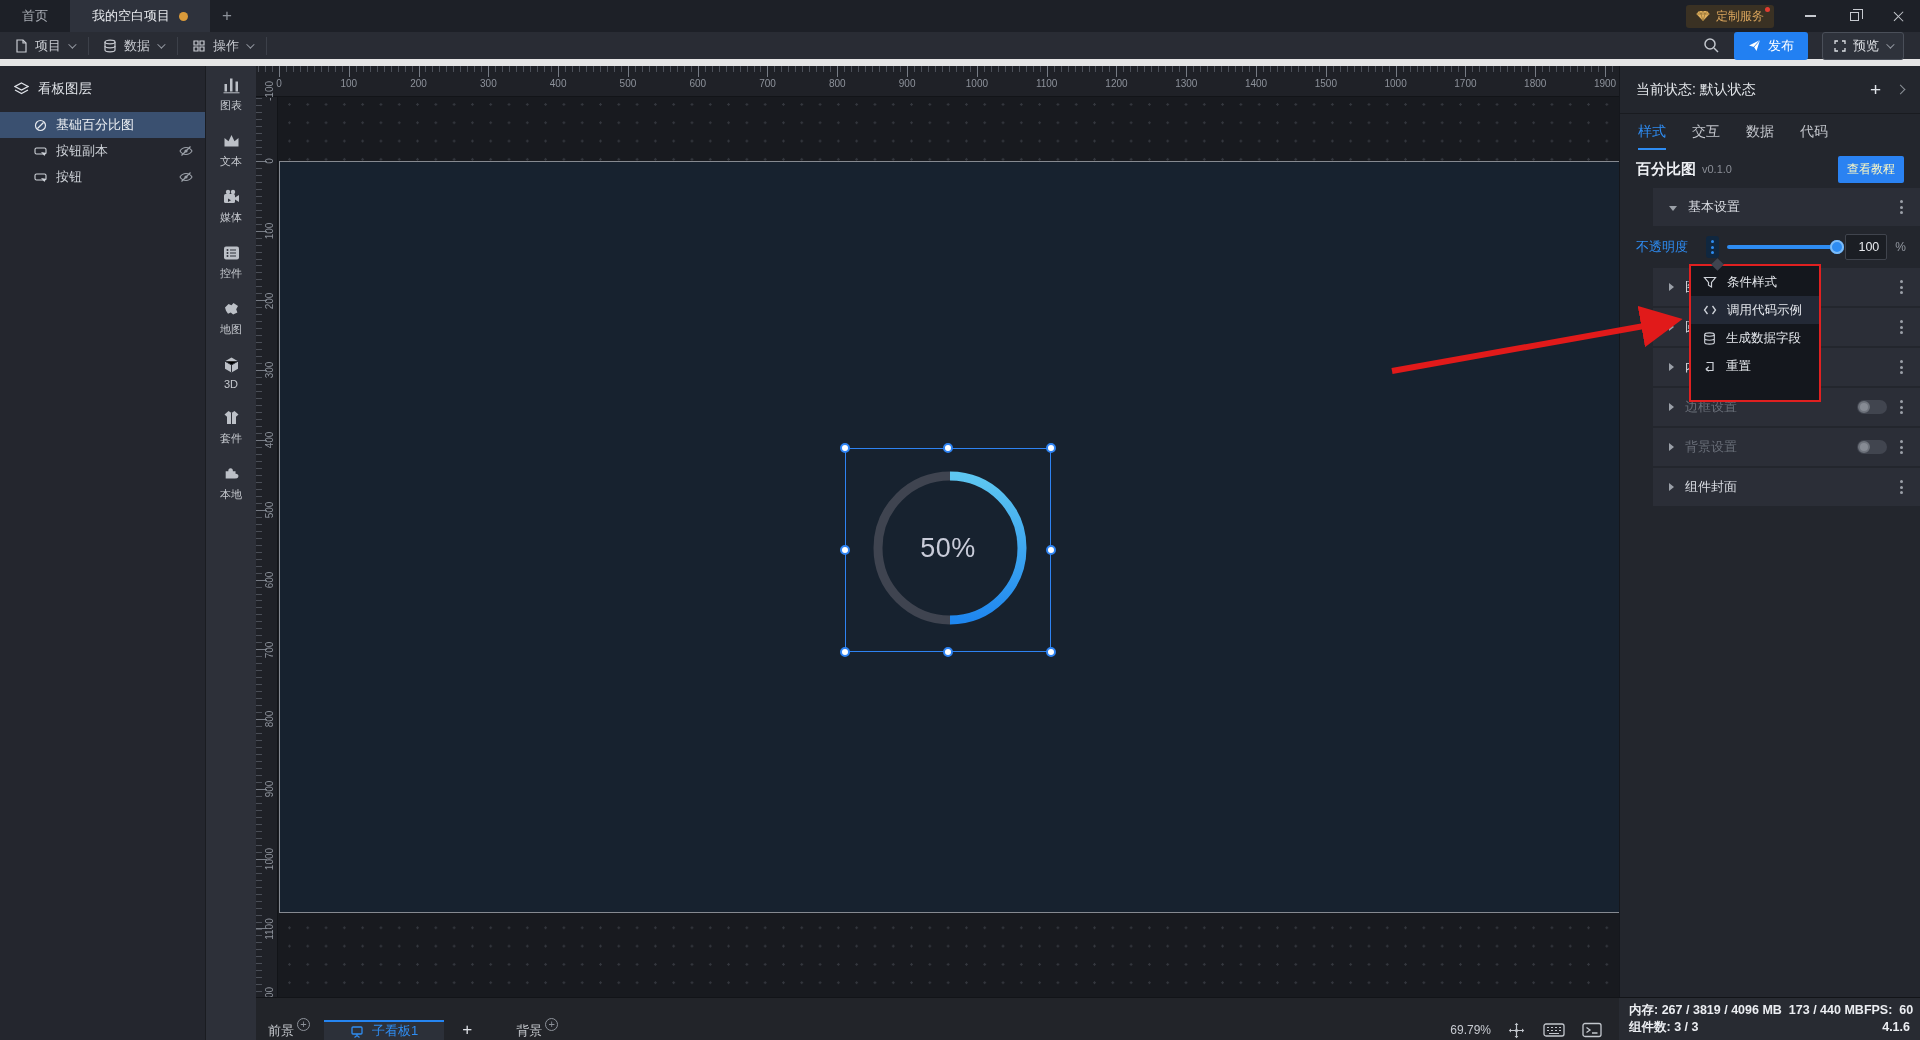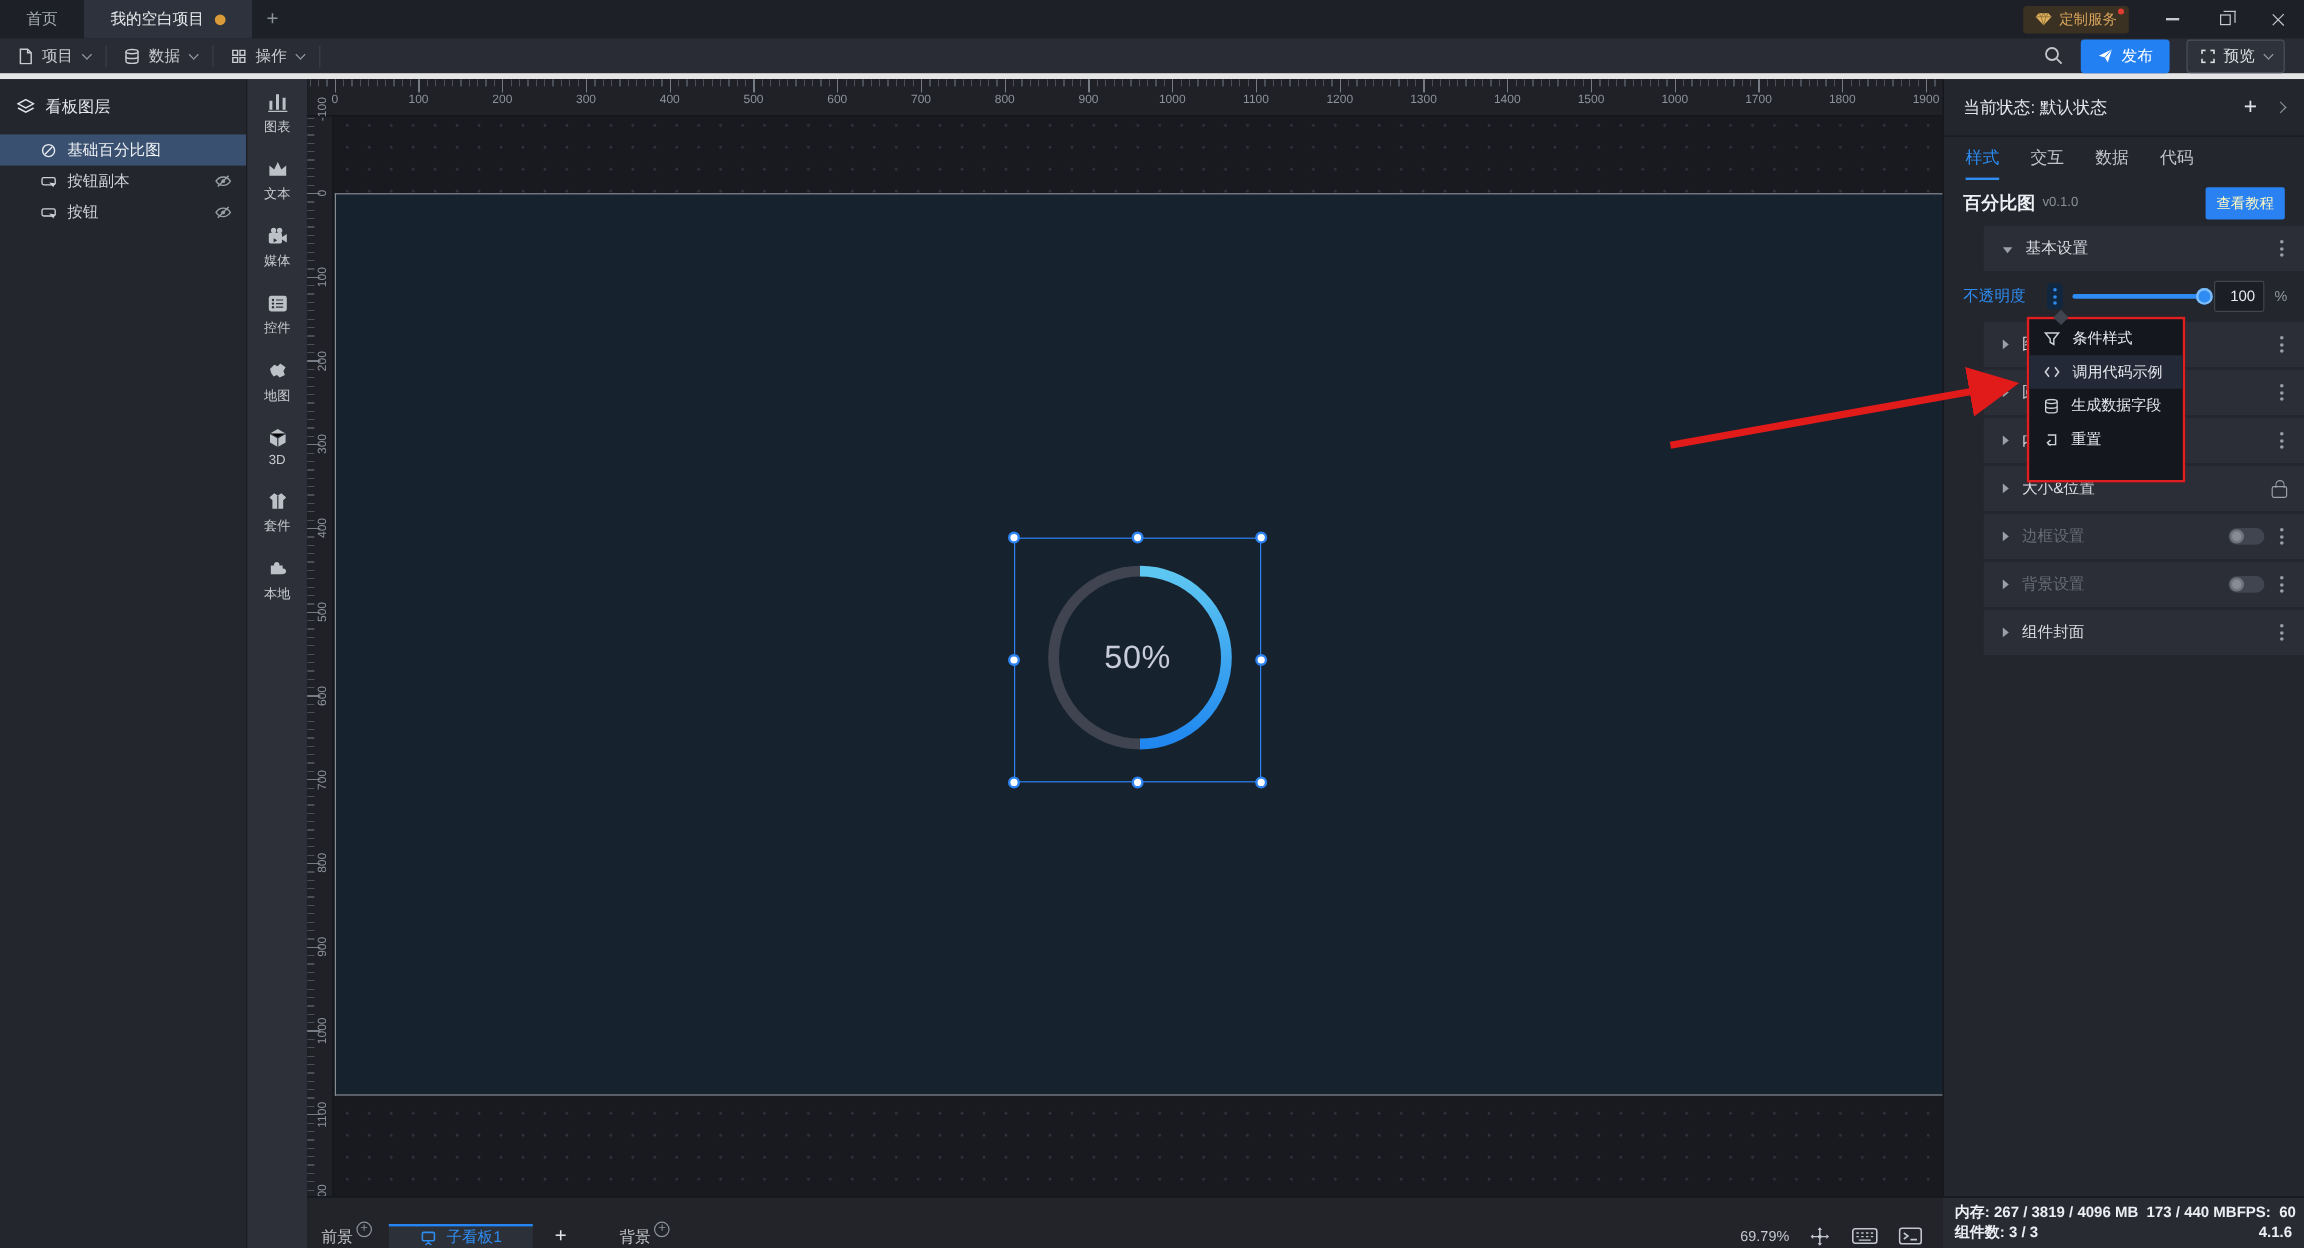--- a/index.html
+++ b/index.html
@@ -20,21 +20,21 @@
   .svc-dot{position:absolute;right:4px;top:2px;width:5px;height:5px;border-radius:50%;background:#e23c32;}
   .winbtn{width:44px;height:32px;display:flex;align-items:center;justify-content:center;cursor:pointer;color:#c6c9cf;}
   .ic-min{width:11px;height:1.5px;background:#c6c9cf;}
   .ic-max{width:9px;height:9px;border:1.2px solid #c6c9cf;position:relative;}
   .ic-max:before{content:"";position:absolute;left:2px;top:-4px;width:9px;height:9px;border:1.2px solid #c6c9cf;border-left:none;border-bottom:none;}
   .ic-x{position:relative;width:11px;height:11px;}
   .ic-x:before,.ic-x:after{content:"";position:absolute;left:5px;top:-1px;width:1.4px;height:13px;background:#c6c9cf;}
   .ic-x:before{transform:rotate(45deg);} .ic-x:after{transform:rotate(-45deg);}
 
   
-  .toolbar{position:absolute;left:0;top:32px;width:1920px;height:34px;background:#292c34;border-bottom:5px solid #e5e5e5;display:flex;align-items:center;}
+  .toolbar{position:absolute;left:0;top:32px;width:1920px;height:34px;background:#292c34;border-bottom:7px solid #e5e5e5;display:flex;align-items:center;}
   .tmenu{display:flex;align-items:center;gap:7px;padding:0 14px;height:100%;font-size:13px;color:#c9ccd2;cursor:pointer;}
   .tdiv{width:1px;height:18px;background:#3c4049;}
   .chev{width:6px;height:6px;border-right:1.4px solid #9499a1;border-bottom:1.4px solid #9499a1;transform:rotate(45deg) translateY(-2px);}
   .toolbar-right{margin-left:auto;display:flex;align-items:center;gap:14px;padding-right:16px;}
   .btn-publish{display:flex;align-items:center;gap:7px;background:#2280f2;color:#fff;font-size:13px;border-radius:3px;padding:5px 14px;cursor:pointer;}
   .btn-preview{display:flex;align-items:center;gap:7px;background:#2e323b;border:1px solid #4a4f59;color:#dcdfe4;font-size:13px;border-radius:3px;padding:4px 11px;cursor:pointer;}
 
   
   .layers{position:absolute;left:0;top:66px;width:206px;height:974px;background:#24262e;border-right:1px solid #1a1c21;}
   .layers-head{display:flex;align-items:center;gap:9px;height:46px;padding:0 14px;font-size:13.5px;font-weight:400;color:#e2e5ea;}
@@ -444,27 +444,20 @@
     <div class="sec-arrow"></div>
     <span class="sec-label">内边距</span>
     <div class="sec-right">
           <div class="dots3">
             <i></i>
             <i></i>
             <i></i>
           </div>
         </div>
   </div>
-      <div class="sec-row">
-    <div class="sec-arrow"></div>
-    <span class="sec-label">大小&amp;位置</span>
-    <div class="sec-right">
-          <div class="lock"></div>
-        </div>
-  </div>
       <div class="sec-row disabled">
     <div class="sec-arrow"></div>
     <span class="sec-label">边框设置</span>
     <div class="sec-right">
           <div class="toggle">
             <div class="knob"></div>
           </div>
           <div class="dots3">
             <i></i>
             <i></i>

